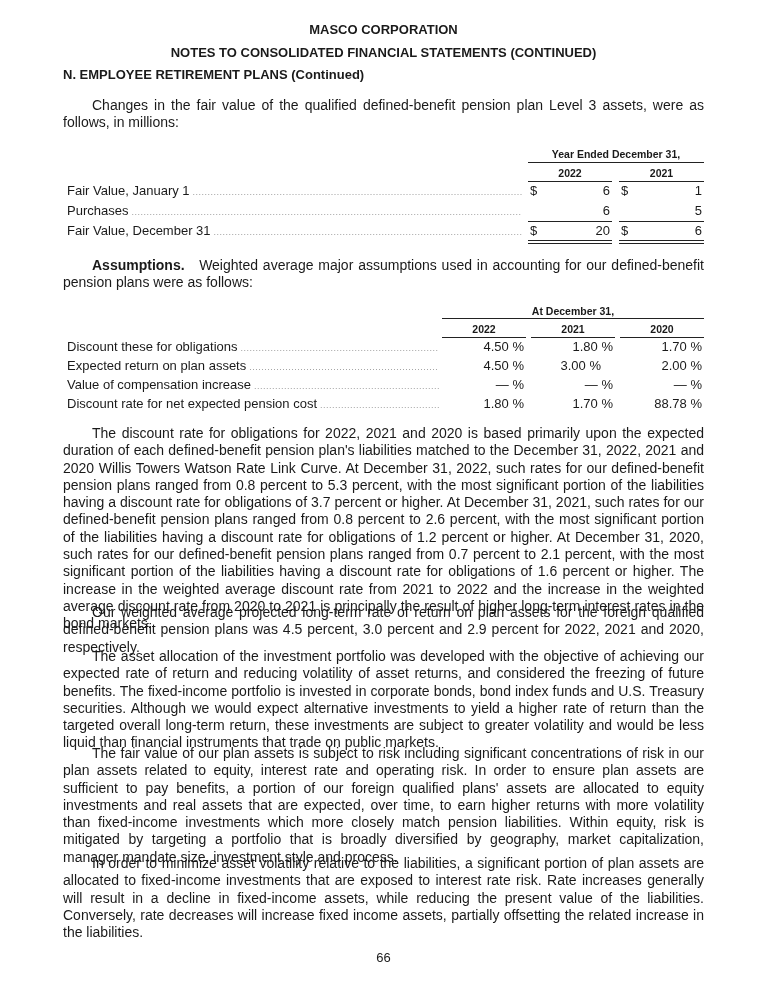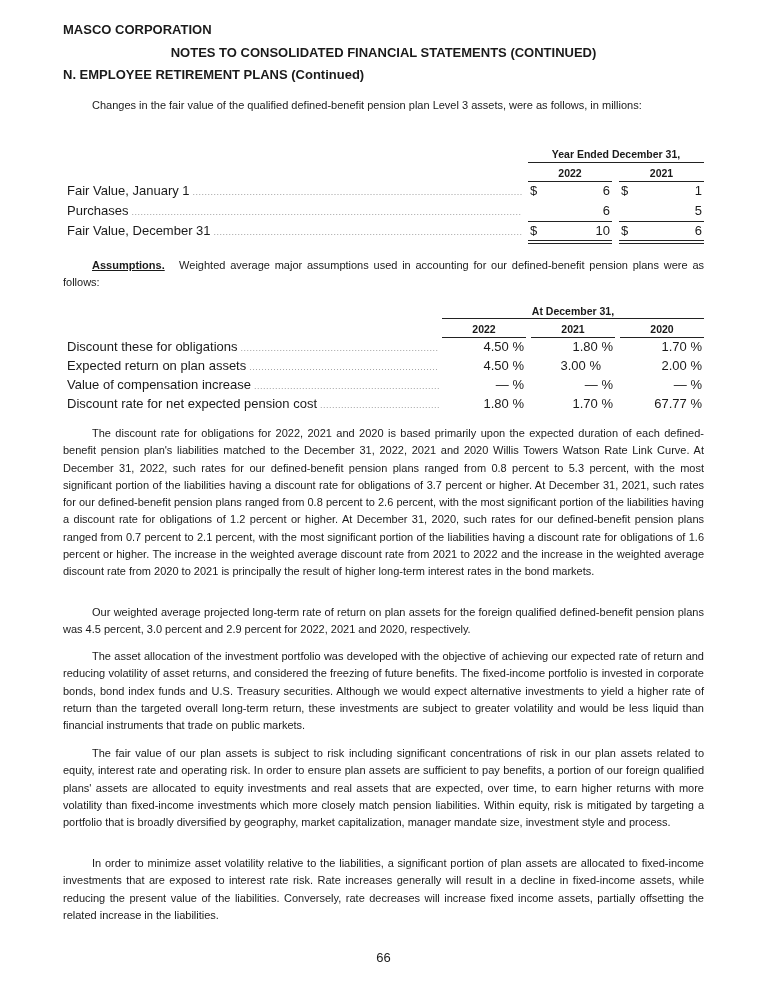--- a/index.html
+++ b/index.html
@@ -1,23 +1,23 @@
 <!DOCTYPE html>
 <html><head>
 <meta charset="utf-8">
 <style>
   html, body { margin: 0; padding: 0; background: #ffffff; }
   body { width: 768px; height: 1000px; position: relative; overflow: hidden;
          font-family: "Liberation Sans", sans-serif; color: #1a1a1a; font-size: 13px; }
   .page { position: absolute; left: 63px; top: 0; width: 641px; }
-  .title1 { position: absolute; left: 0; width: 641px; top: 22px; text-align: left; font-weight: bold; font-size: 13px; }
+  .title1 { position: absolute; left: 0; width: 641px; top: 22px; text-align: center; font-weight: bold; font-size: 13px; }
   .title2 { position: absolute; left: 0; width: 641px; top: 45px; text-align: center; font-weight: bold; font-size: 13px; }
   .section { position: absolute; left: 0; top: 67px; font-weight: bold; font-size: 13px; }
-  .para { position: absolute; left: 0; width: 641px; text-align: justify; line-height: 17.3px; font-size: 11px; text-indent: 29px; }
-  .para b { font-weight: bold; text-decoration: underline; }
+  .para { position: absolute; left: 0; width: 641px; text-align: justify; line-height: 17.3px; font-size: 14px; text-indent: 29px; }
+  .para b { font-weight: bold; }
   
   .tbl { position: absolute; left: 0; width: 641px; font-size: 13px; }
   .row { position: absolute; left: 0; width: 641px; height: 19px; }
   .lbl { position: absolute; left: 4px; top: 0; white-space: nowrap; overflow: hidden; }
   .lbl .dots { color: #999; letter-spacing: 0.5px; font-size: 9px; }
   .cell { position: absolute; top: 0; height: 19px; }
   .cell .cur { position: absolute; left: 2px; top: 0; }
   .cell .num { position: absolute; right: 2px; top: 0; }
   .hdr { position: absolute; font-weight: bold; font-size: 10.5px; text-align: center; }
   .rule { position: absolute; height: 0; border-top: 1.5px solid #222; }
@@ -63,21 +63,21 @@
           <span class="cur"></span>
           <span class="num">5</span>
         </div>
     </div>
     <div class="rule" style="left:465px; width:84px; top:221px;"></div>
     <div class="rule" style="left:556px; width:85px; top:221px;"></div>
     <div class="row" style="top:223px;">
       <div class="lbl" style="width:455px;"><span>Fair Value, December 31</span><span class="dots"> ..........................................................................................................................................................................................</span></div>
       <div class="cell" style="left:465px; width:84px;">
           <span class="cur">$</span>
-          <span class="num">10</span>
+          <span class="num">20</span>
         </div>
       <div class="cell" style="left:556px; width:85px;">
           <span class="cur">$</span>
           <span class="num">6</span>
         </div>
     </div>
     <div class="drule" style="left:465px; width:84px; top:240px;"></div>
     <div class="drule" style="left:556px; width:85px; top:240px;"></div>
   </div>
 
@@ -131,21 +131,21 @@
     </div>
     <div class="row" style="top:396px;">
       <div class="lbl" style="width:372px;"><span>Discount rate for net expected pension cost</span><span class="dots"> ..........................................................................................................................................................................................</span></div>
       <div class="cell" style="left:379px; width:84px;">
           <span class="num">1.80 %</span>
         </div>
       <div class="cell" style="left:468px; width:84px;">
           <span class="num">1.70 %</span>
         </div>
       <div class="cell" style="left:557px; width:84px;">
-          <span class="num">67.77 %</span>
+          <span class="num">88.78 %</span>
         </div>
     </div>
   </div>
 
   <div class="para" style="top:425px;">The discount rate for obligations for 2022, 2021 and 2020 is based primarily upon the expected duration of each defined-benefit pension plan's liabilities matched to the December 31, 2022, 2021 and 2020 Willis Towers Watson Rate Link Curve. At December 31, 2022, such rates for our defined-benefit pension plans ranged from 0.8 percent to 5.3 percent, with the most significant portion of the liabilities having a discount rate for obligations of 3.7 percent or higher. At December 31, 2021, such rates for our defined-benefit pension plans ranged from 0.8 percent to 2.6 percent, with the most significant portion of the liabilities having a discount rate for obligations of 1.2 percent or higher. At December 31, 2020, such rates for our defined-benefit pension plans ranged from 0.7 percent to 2.1 percent, with the most significant portion of the liabilities having a discount rate for obligations of 1.6 percent or higher. The increase in the weighted average discount rate from 2021 to 2022 and the increase in the weighted average discount rate from 2020 to 2021 is principally the result of higher long-term interest rates in the bond markets.</div>
   <div class="para" style="top:604px;">Our weighted average projected long-term rate of return on plan assets for the foreign qualified defined-benefit pension plans was 4.5 percent, 3.0 percent and 2.9 percent for 2022, 2021 and 2020, respectively.</div>
   <div class="para" style="top:648px;">The asset allocation of the investment portfolio was developed with the objective of achieving our expected rate of return and reducing volatility of asset returns, and considered the freezing of future benefits. The fixed-income portfolio is invested in corporate bonds, bond index funds and U.S. Treasury securities. Although we would expect alternative investments to yield a higher rate of return than the targeted overall long-term return, these investments are subject to greater volatility and would be less liquid than financial instruments that trade on public markets.</div>
   <div class="para" style="top:745px;">The fair value of our plan assets is subject to risk including significant concentrations of risk in our plan assets related to equity, interest rate and operating risk. In order to ensure plan assets are sufficient to pay benefits, a portion of our foreign qualified plans' assets are allocated to equity investments and real assets that are expected, over time, to earn higher returns with more volatility than fixed-income investments which more closely match pension liabilities. Within equity, risk is mitigated by targeting a portfolio that is broadly diversified by geography, market capitalization, manager mandate size, investment style and process.</div>
   <div class="para" style="top:855px;">In order to minimize asset volatility relative to the liabilities, a significant portion of plan assets are allocated to fixed-income investments that are exposed to interest rate risk. Rate increases generally will result in a decline in fixed-income assets, while reducing the present value of the liabilities. Conversely, rate decreases will increase fixed income assets, partially offsetting the related increase in the liabilities.</div>
 

